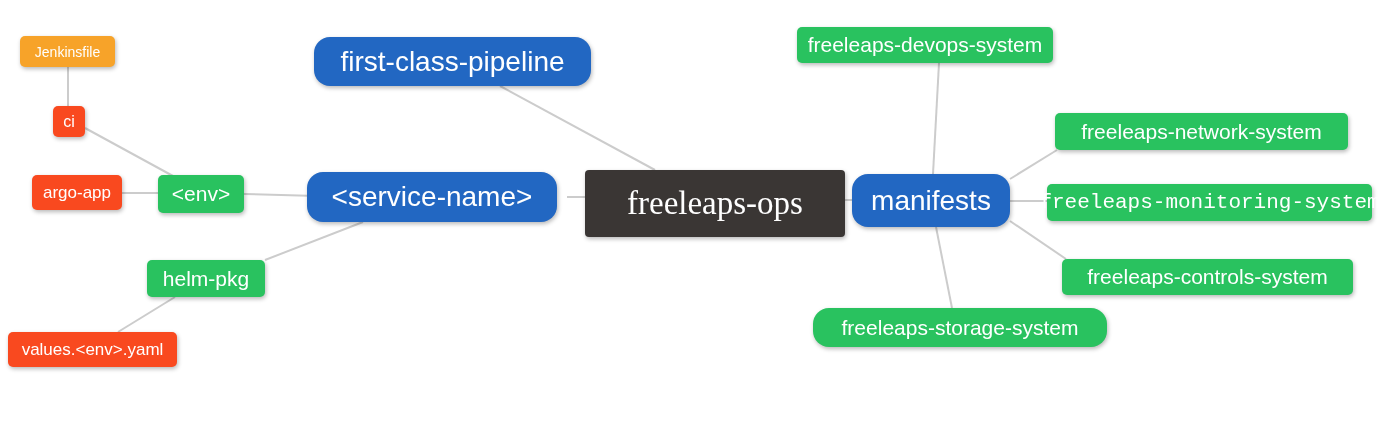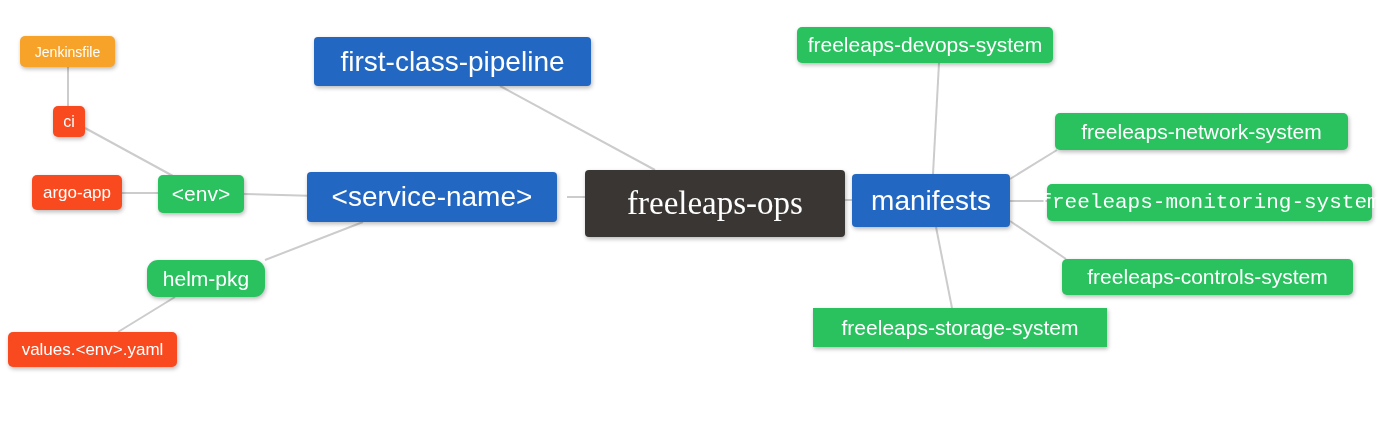--- a/index.html
+++ b/index.html
@@ -25,21 +25,21 @@
     stroke-width: 2;
     fill: none;
   }
   .node {
     position: absolute;
     display: flex;
     align-items: center;
     justify-content: center;
     color: #ffffff;
     white-space: nowrap;
-    border-radius: 4px;
+    border-radius: 16px;
     box-shadow: 1px 2px 4px rgba(0,0,0,0.28);
     cursor: pointer;
     box-sizing: border-box;
   }
   
   .c-dark   { background: #3a3634; }
   .c-blue   { background: #2267c2; }
   .c-green  { background: #29c25f; }
   .c-orange { background: #f7a329; }
   .c-red    { background: #f9491f; }
@@ -52,21 +52,21 @@
   #n-helm-pkg      { left: 147px;  top: 260px; width: 118px; height: 37px; font-size: 21px; border-radius: 5px; }
   #n-values-yaml   { left: 8px;    top: 332px; width: 169px; height: 35px; font-size: 17px; border-radius: 5px; }
   #n-first-class   { left: 314px;  top: 37px;  width: 277px; height: 49px; font-size: 28px; }
   #n-service-name  { left: 307px;  top: 172px; width: 250px; height: 50px; font-size: 28px; }
   #n-root          { left: 585px;  top: 170px; width: 260px; height: 67px; font-size: 33px; border-radius: 4px; }
   #n-manifests     { left: 852px;  top: 174px; width: 158px; height: 53px; font-size: 28px; }
   #n-devops        { left: 797px;  top: 27px;  width: 256px; height: 36px; font-size: 21px; border-radius: 5px; }
   #n-network       { left: 1055px; top: 113px; width: 293px; height: 37px; font-size: 21px; border-radius: 5px; }
   #n-monitoring    { left: 1047px; top: 184px; width: 325px; height: 37px; font-size: 21px; border-radius: 5px; font-family: Liberation Mono, monospace; }
   #n-controls      { left: 1062px; top: 259px; width: 291px; height: 36px; font-size: 21px; border-radius: 5px; }
-  #n-storage       { left: 813px;  top: 308px; width: 294px; height: 39px; font-size: 21px; border-radius: 0; }
+  #n-storage       { left: 813px;  top: 308px; width: 294px; height: 39px; font-size: 21px; border-radius: 16px; }
 </style>
 </head>
 <body>
 
 <div class="canvas">
 
   <svg class="edges" width="1390" height="421" aria-hidden="true">
     <line class="edge" x1="68" y1="56" x2="68" y2="106" style="stroke: rgb(204, 204, 204);"></line>
     <line class="edge" x1="85" y1="128" x2="173" y2="176" style="stroke: rgb(204, 204, 204);"></line>
     <line class="edge" x1="122" y1="193" x2="158" y2="193" style="stroke: rgb(204, 204, 204);"></line>
@@ -80,21 +80,21 @@
     <line class="edge" x1="1010" y1="179" x2="1057" y2="150" style="stroke: rgb(204, 204, 204);"></line>
     <line class="edge" x1="1010" y1="201" x2="1047" y2="201" style="stroke: rgb(204, 204, 204);"></line>
     <line class="edge" x1="1010" y1="221" x2="1066" y2="259" style="stroke: rgb(204, 204, 204);"></line>
     <line class="edge" x1="936" y1="227" x2="952" y2="308" style="stroke: rgb(204, 204, 204);"></line>
   </svg>
 
   <div class="node c-orange" id="n-jenkinsfile" style="background: rgb(247, 163, 41);">Jenkinsfile</div>
   <div class="node c-red" id="n-ci" style="background: rgb(249, 73, 31);">ci</div>
   <div class="node c-red" id="n-argo-app" style="background: rgb(249, 73, 31);">argo-app</div>
   <div class="node c-green" id="n-env" style="background: rgb(41, 194, 95);">&lt;env&gt;</div>
-  <div class="node c-green" id="n-helm-pkg" style="background: rgb(41, 194, 95); border-radius: 11px;">helm-pkg</div>
+  <div class="node c-green" id="n-helm-pkg" style="background: rgb(41, 194, 95);">helm-pkg</div>
   <div class="node c-red" id="n-values-yaml" style="background: rgb(249, 73, 31);">values.&lt;env&gt;.yaml</div>
   <div class="node c-blue" id="n-first-class" style="background: rgb(34, 103, 194);">first-class-pipeline</div>
   <div class="node c-blue" id="n-service-name" style="background: rgb(34, 103, 194);">&lt;service-name&gt;</div>
   <div class="node c-dark" id="n-root" style="background: rgb(58, 54, 52); font-family: Liberation Serif, serif;">freeleaps-ops</div>
   <div class="node c-blue" id="n-manifests" style="background: rgb(34, 103, 194);">manifests</div>
   <div class="node c-green" id="n-devops" style="background: rgb(41, 194, 95);">freeleaps-devops-system</div>
   <div class="node c-green" id="n-network" style="background: rgb(41, 194, 95);">freeleaps-network-system</div>
   <div class="node c-green" id="n-monitoring" style="background: rgb(41, 194, 95);">freeleaps-monitoring-system</div>
   <div class="node c-green" id="n-controls" style="background: rgb(41, 194, 95);">freeleaps-controls-system</div>
   <div class="node c-green" id="n-storage" style="background: rgb(41, 194, 95);">freeleaps-storage-system</div>

